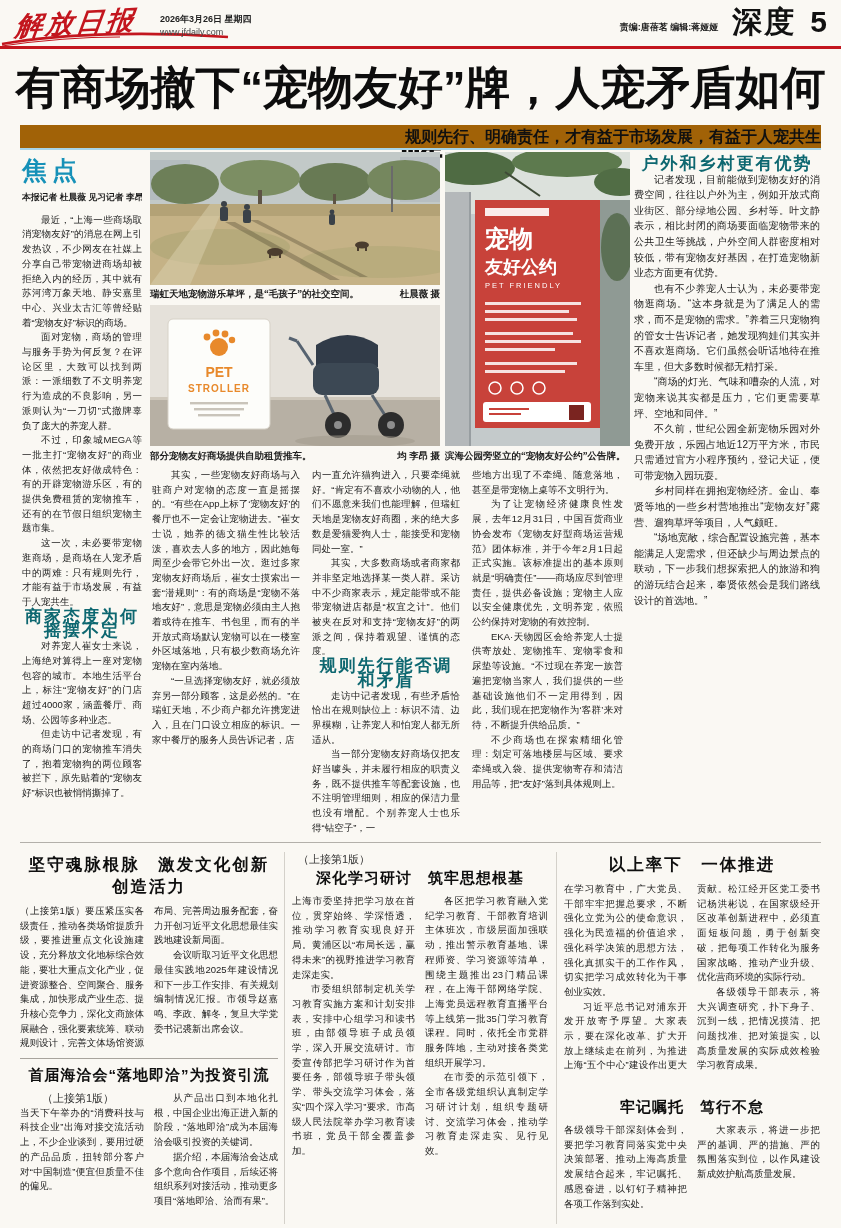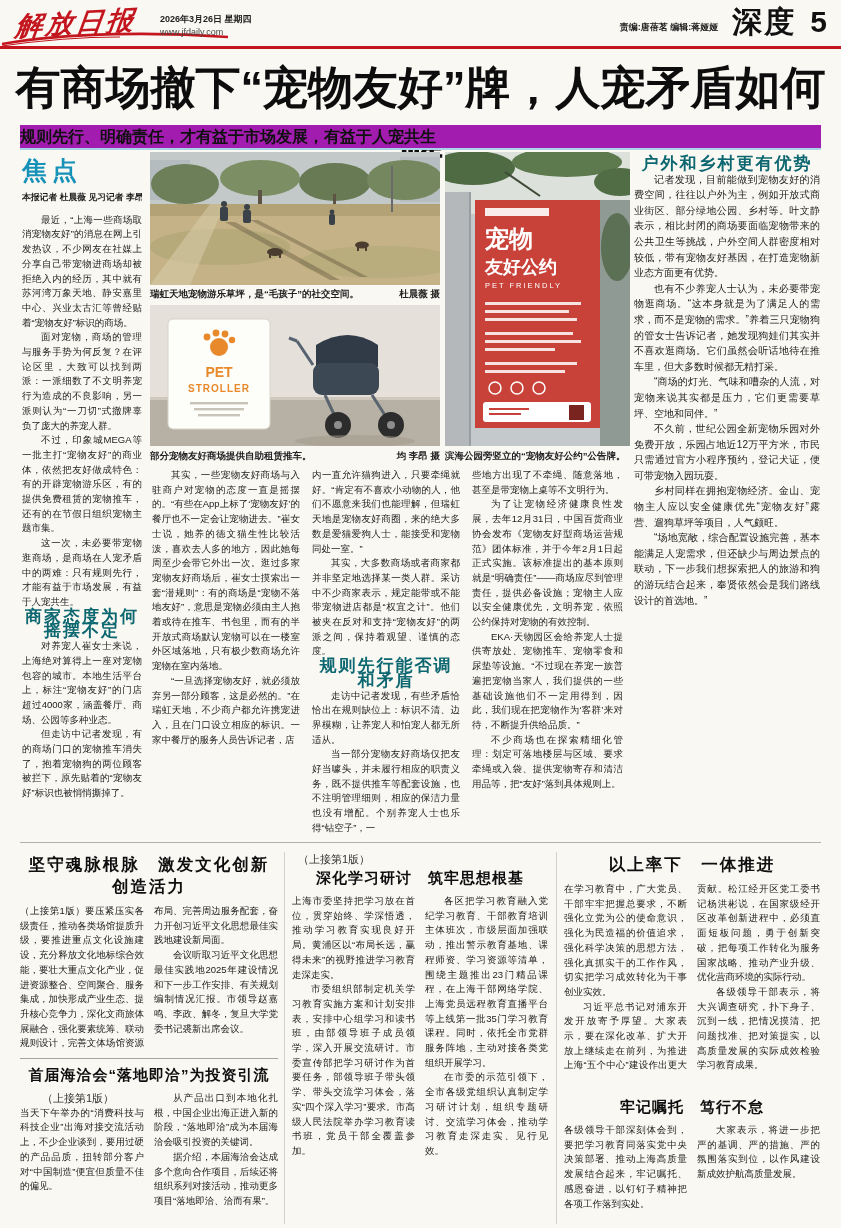--- a/index.html
+++ b/index.html
@@ -17,22 +17,22 @@
   .mast-date .d2{color:#444;}
   .mast-right{right:14px;top:4px;display:flex;align-items:flex-end;gap:14px;}
   .editors{font-size:9px;color:#222;padding-bottom:6px;font-weight:bold;}
   .sec-name{font-size:30px;font-weight:600;color:#111;letter-spacing:2px;line-height:36px;}
   .page-no{font-size:30px;font-weight:600;color:#111;line-height:36px;}
   .mast-rule{left:0;top:46px;width:841px;height:3px;background:#c3161e;}
 
   
   .headline{left:0;top:58px;width:841px;text-align:center;font-size:45px;font-weight:900;
             letter-spacing:0px;color:#0d0d0d;font-family:"Liberation Sans","DejaVu Sans",sans-serif;}
-  .subhead{left:20px;top:125px;width:801px;height:23px;background:#a21caf;
-           text-align:left;font-size:16px;font-weight:bold;line-height:23px;color:#101010;
+  .subhead{left:20px;top:125px;width:801px;height:23px;background:#a16207;
+           text-align:right;font-size:16px;font-weight:bold;line-height:23px;color:#101010;
            border-bottom:2px solid #a8d4e8;}
 
   
   .focus{left:22px;top:154px;font-size:25px;font-weight:900;color:#1691b8;letter-spacing:5px;}
 
   
   .body-text{font-size:9.5px;line-height:14.7px;text-align:justify;overflow:hidden;color:#1c1c1c;}
   .body-text p{margin:0;text-indent:2em;}
   .body-text p.noind{text-indent:0;}
   .byline{font-size:8.8px;font-weight:bold;text-align:center;text-indent:0 !important;
@@ -41,21 +41,21 @@
             letter-spacing:2px;margin:8px 0 6px;text-indent:0 !important;}
   .col1{left:22px;top:190px;width:120px;height:646px;}
   .col2{left:152px;top:468px;width:148px;height:368px;}
   .col3{left:312px;top:468px;width:148px;height:368px;}
   .col4{left:472px;top:468px;width:151px;height:368px;}
   .col5{left:634px;top:154px;width:186px;height:682px;font-size:10px;line-height:15.6px;}
   .col5 .sec-head{margin-top:2px;}
 
   
   .ph{overflow:hidden;background:#ddd;}
-  .cap{font-size:9.5px;font-weight:600;color:#222;display:flex;justify-content:space-between;}
+  .cap{font-size:9.5px;font-weight:600;color:#222;display:flex;justify-content:space-between;font-family:Liberation Serif, serif;}
   .cap .credit{font-weight:bold;white-space:nowrap;margin-left:8px;}
 
   
   .band-rule{left:20px;top:842px;width:801px;height:1px;background:#b3b0aa;}
   .vrule{top:852px;width:1px;height:372px;background:#d4d1ca;}
   .bsec{overflow:hidden;}
   .bhead{font-size:15px;font-weight:bold;color:#0f0f0f;text-align:center;letter-spacing:1px;margin:2px 0 6px;}
   .bhead.big{font-size:16.5px;letter-spacing:2px;}
   .bnote{font-size:11px;color:#333;margin:0 0 3px 0;text-indent:0;}
   .bcols{column-count:2;column-gap:10px;font-size:9.5px;line-height:14.7px;text-align:justify;}
@@ -253,21 +253,21 @@
     <p>EKA·天物园区会给养宠人士提供寄放处、宠物推车、宠物零食和尿垫等设施。“不过现在养宠一族普遍把宠物当家人，我们提供的一些基础设施他们不一定用得到，因此，我们现在把宠物作为‘客群’来对待，不断提升供给品质。”</p>
     <p>不少商场也在探索精细化管理：划定可落地楼层与区域、要求牵绳或入袋、提供宠物寄存和清洁用品等，把“友好”落到具体规则上。</p>
   </div>
 
   <div class="abs body-text col5">
     <p class="sec-head">户外和乡村更有优势</p>
     <p>记者发现，目前能做到宠物友好的消费空间，往往以户外为主，例如开放式商业街区、部分绿地公园、乡村等。叶文静表示，相比封闭的商场要面临宠物带来的公共卫生等挑战，户外空间人群密度相对较低，带有宠物友好基因，在打造宠物新业态方面更有优势。</p>
     <p>也有不少养宠人士认为，未必要带宠物逛商场。“这本身就是为了满足人的需求，而不是宠物的需求。”养着三只宠物狗的管女士告诉记者，她发现狗娃们其实并不喜欢逛商场。它们虽然会听话地待在推车里，但大多数时候都无精打采。</p>
     <p>“商场的灯光、气味和嘈杂的人流，对宠物来说其实都是压力，它们更需要草坪、空地和同伴。”</p>
     <p>不久前，世纪公园全新宠物乐园对外免费开放，乐园占地近12万平方米，市民只需通过官方小程序预约，登记犬证，便可带宠物入园玩耍。</p>
-    <p>乡村同样在拥抱宠物经济。金山、宠物主人应以安全健康优先“宠物友好”露营、遛狗草坪等项目，人气颇旺。</p>
+    <p>乡村同样在拥抱宠物经济。金山、奉贤等地的一些乡村营地推出“宠物友好”露营、遛狗草坪等项目，人气颇旺。</p>
     <p>“场地宽敞，综合配置设施完善，基本能满足人宠需求，但还缺少与周边景点的联动，下一步我们想探索把人的旅游和狗的游玩结合起来，奉贤依然会是我们路线设计的首选地。”</p>
   </div>
 
   <div class="abs band-rule"></div>
   <div class="abs vrule" style="left:284px;"></div>
   <div class="abs vrule" style="left:556px;"></div>
 
   <div class="abs bsec" style="left:20px;top:852px;width:258px;height:200px;">
     <div class="bhead big">坚守魂脉根脉　激发文化创新创造活力</div>
     <div class="bcols">

